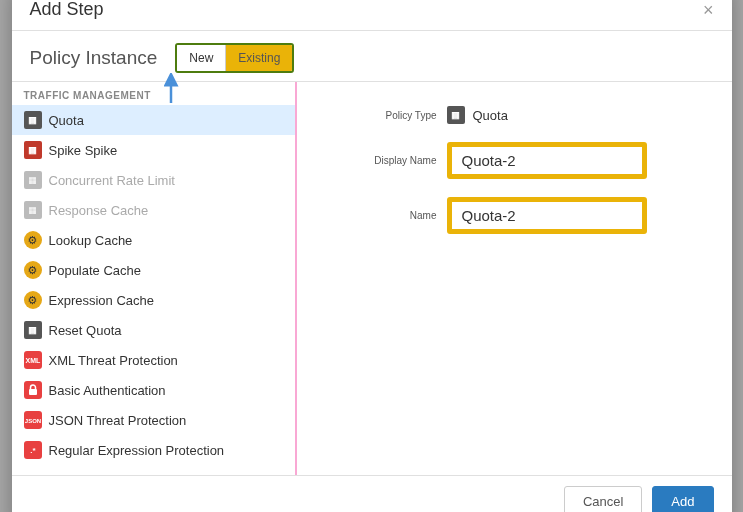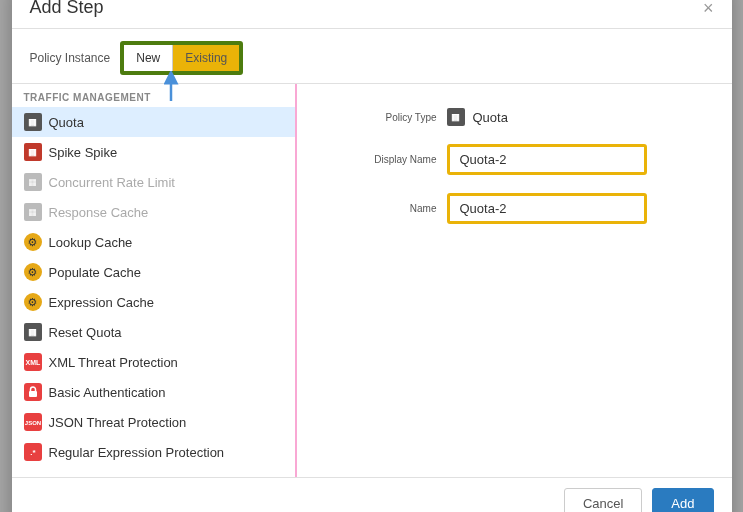--- a/index.html
+++ b/index.html
@@ -54,28 +54,29 @@
       flex: 1;
     }
     .policy-instance-row {
       display: flex;
       align-items: center;
       padding: 12px 18px 8px 18px;
       gap: 10px;
       position: relative;
     }
     .policy-instance-label {
-      font-size: 12px;
+      font-size: 19px;
       color: #555;
     }
     .tab-group {
       display: flex;
-      border: 4px solid #4d7c0f;
+      border: 2px solid #4d7c0f;
       border-radius: 3px;
       overflow: hidden;
+      margin-left: 8px;
     }
     .tab-btn {
       padding: 4px 12px;
       font-size: 12px;
       cursor: pointer;
       background: #eab308;
       border: none;
       color: #555;
       line-height: 1.5;
     }
@@ -163,24 +164,24 @@
       flex-shrink: 0;
     }
     .form-value {
       display: flex;
       align-items: center;
       gap: 8px;
       color: #333;
       font-size: 13px;
     }
     .form-input {
-      border: 3px solid #eab308;
+      border: 5px solid #eab308;
       border-radius: 3px;
       padding: 5px 10px;
-      font-size: 13px;
+      font-size: 15px;
       width: 200px;
       color: #333;
     }
     .policy-icon-inline {
       width: 18px;
       height: 18px;
       background: #555;
       color: #fff;
       font-size: 9px;
       font-weight: bold;

